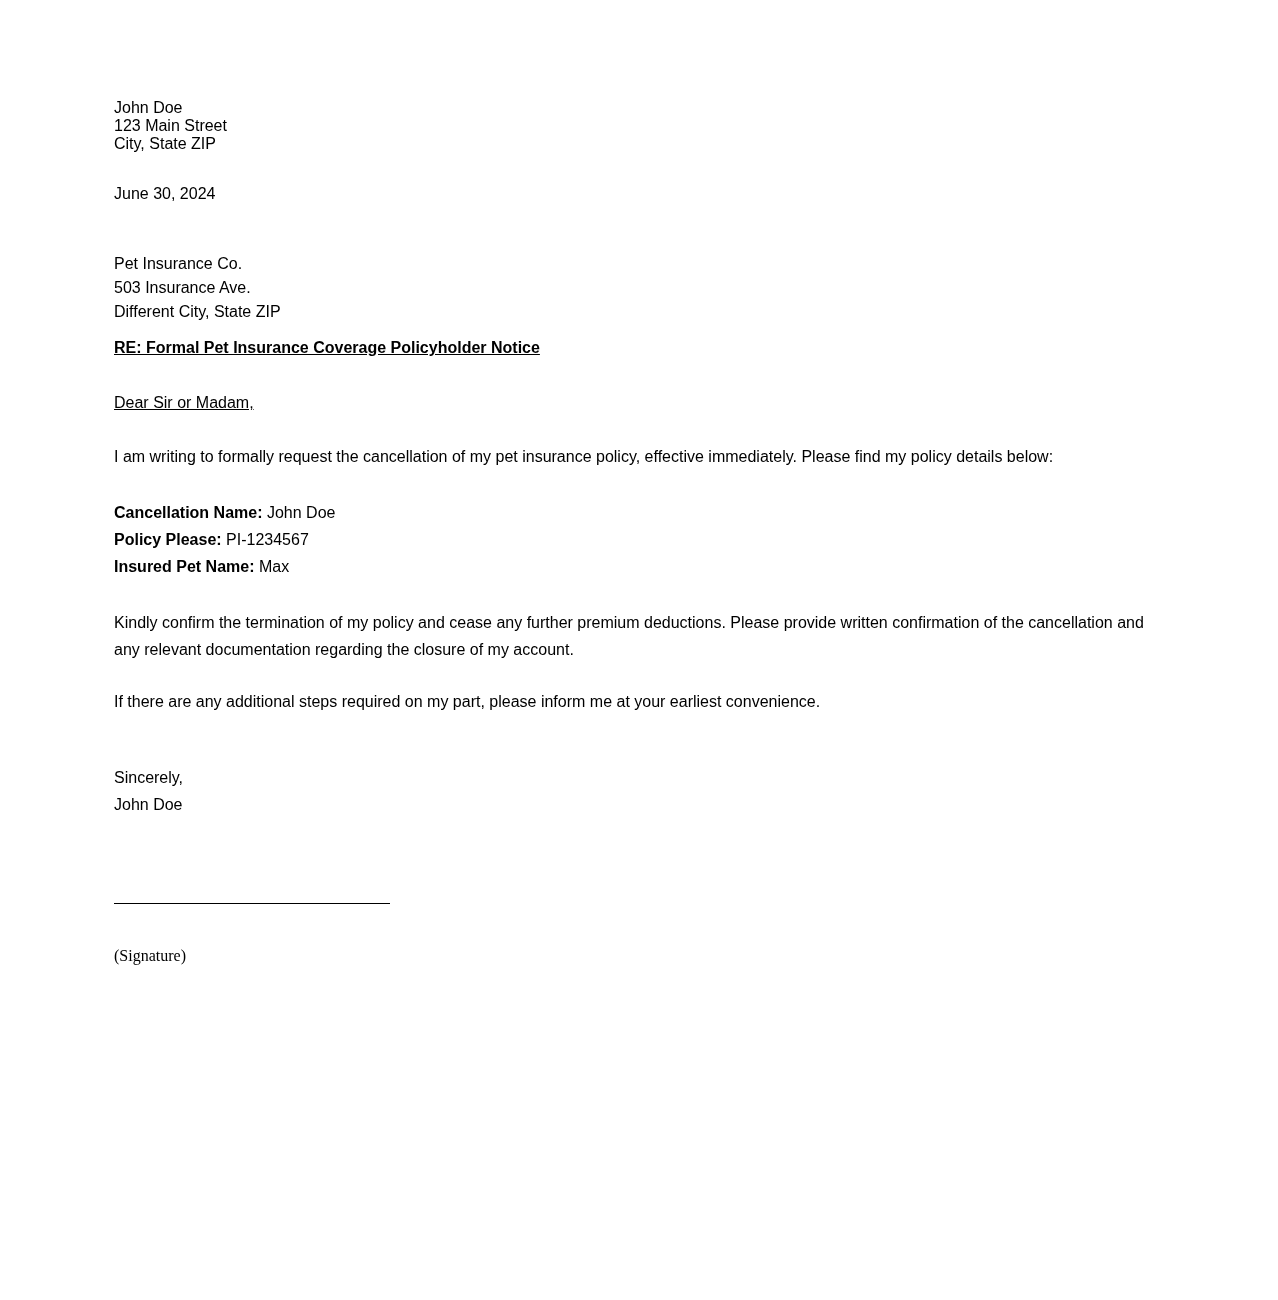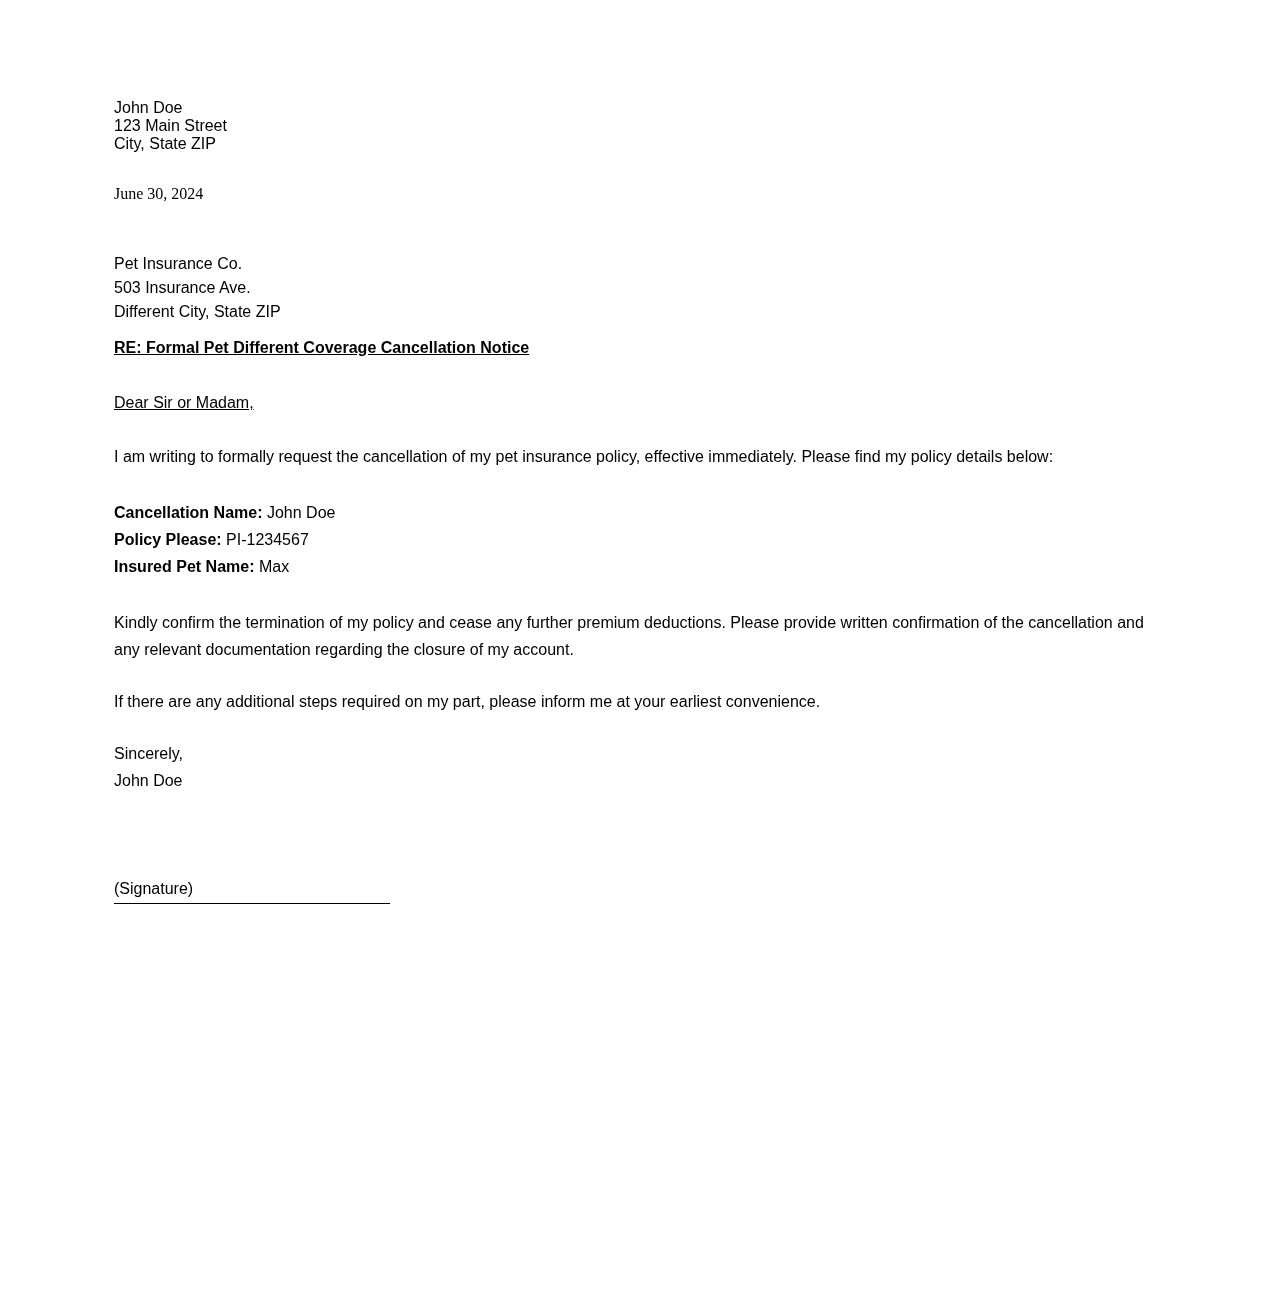--- a/index.html
+++ b/index.html
@@ -23,21 +23,20 @@
     }
     .sender {
       position: absolute;
       top: 99px;
       line-height: 18px;
     }
     .date {
       position: absolute;
       top: 185px;
       line-height: 18px;
-      font-family: Liberation Serif, serif;
     }
     .recipient {
       position: absolute;
       top: 235px;
       line-height: 24px;
       margin-top: 17px;
     }
     .subject {
       position: absolute;
       top: 339px;
@@ -75,35 +74,36 @@
       line-height: 27px;
     }
     .para3 {
       position: absolute;
       top: 693px;
       line-height: 18px;
       white-space: nowrap;
     }
     .closing {
       position: absolute;
-      top: 740px;
+      top: 764px;
       line-height: 27px;
     }
     .sig-line {
       position: absolute;
       top: 903px;
       left: 0;
       width: 276px;
       height: 0;
       border-top: 1px solid #000000;
     }
     .sig-caption {
       position: absolute;
-      top: 880px;
+      top: 947px;
       line-height: 18px;
+      font-family: Liberation Serif, serif;
     }
     .line { display: block; white-space: nowrap; }
   </style>
 </head>
 <body>
 
 <div class="page">
 
   <div class="sender">
     <span class="line">John Doe</span>
@@ -112,21 +112,21 @@
   </div>
 
   <div class="date">June 30, 2024</div>
 
   <div class="recipient">
     <span class="line">Pet Insurance Co.</span>
     <span class="line">503 Insurance Ave.</span>
     <span class="line">Different City, State ZIP</span>
   </div>
 
-  <div class="subject">RE: Formal Pet Different Coverage Cancellation Notice</div>
+  <div class="subject">RE: Formal Pet Insurance Coverage Policyholder Notice</div>
 
   <div class="salutation">Dear Sir or Madam,</div>
 
   <div class="intro">I am writing to formally request the cancellation of my pet insurance policy, effective immediately. Please find my policy details below:</div>
 
   <div class="details">
     <span class="line">
       <span class="label">Cancellation Name:</span>
       <span>John Doe</span>
     </span>

